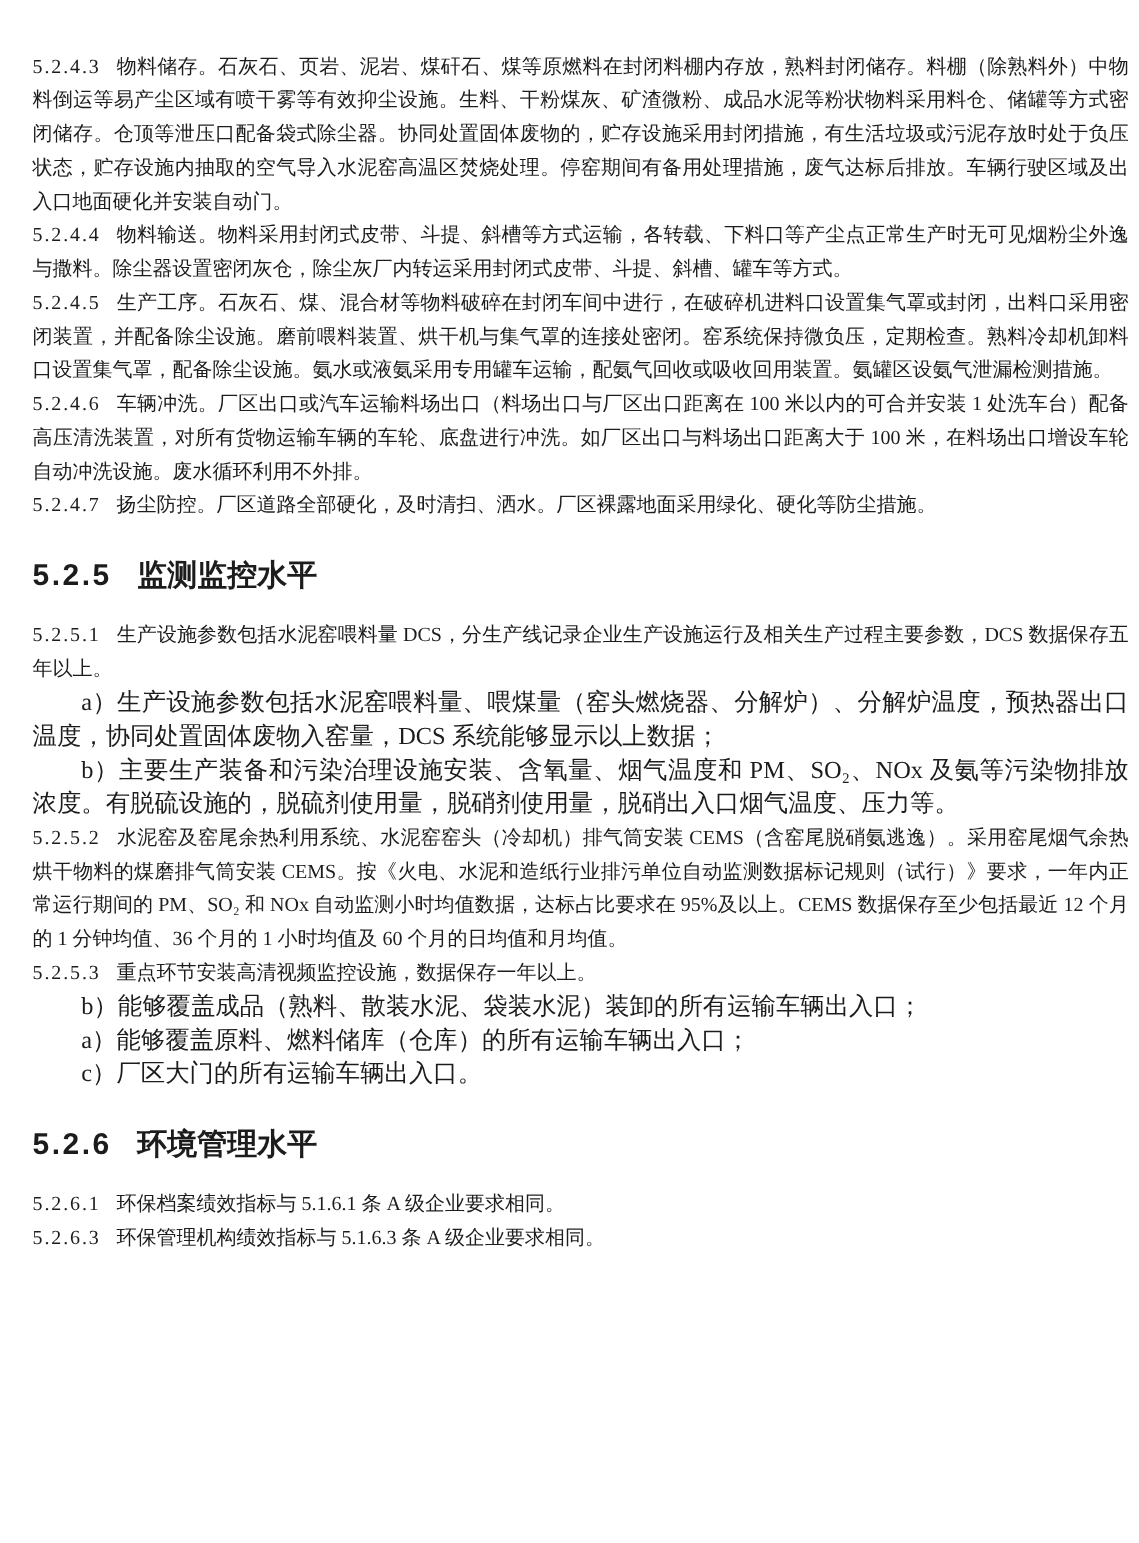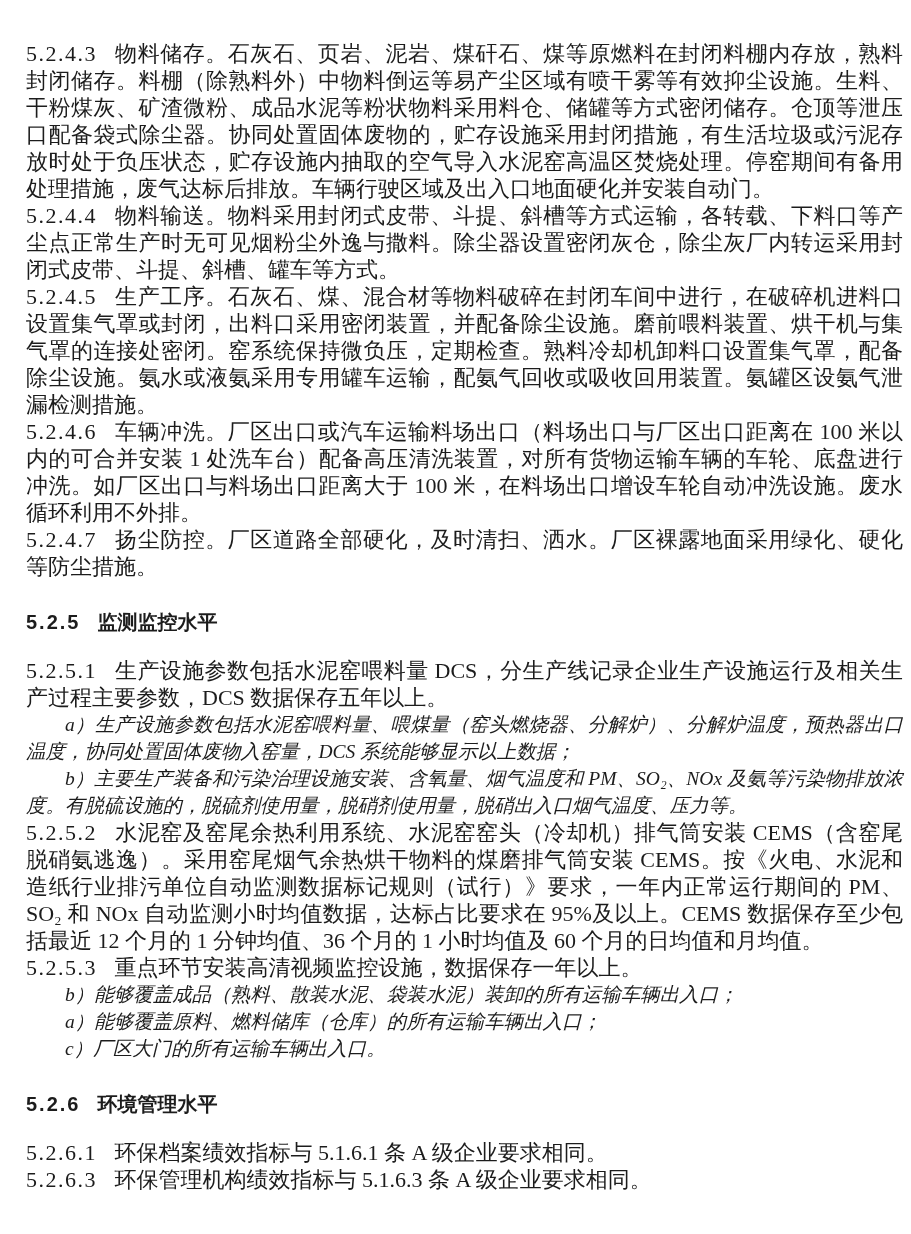--- a/index.html
+++ b/index.html
@@ -10,42 +10,41 @@
     font-family: "Liberation Serif", "DejaVu Serif", serif;
     color: #1c1c1c;
   }
   .page {
     width: 911px;
     min-height: 1234px;
     background: #ffffff;
     padding: 40px 8px 18px 26px;
   }
   .clause {
-    font-size: 22px;
+    font-size: 16px;
     line-height: 27px;
     text-align: justify;
     text-justify: inter-character;
   }
   .clause .num {
     letter-spacing: 1.5px;
     margin-right: 0.8em;
     white-space: nowrap;
   }
   .list-item {
     font-size: 19.5px;
     line-height: 27px;
     text-align: justify;
     text-justify: inter-character;
     text-indent: 2em;
-    font-style: italic;
   }
   .heading {
     font-family: "Liberation Sans", "DejaVu Sans", sans-serif;
     font-weight: 700;
-    font-size: 20px;
+    font-size: 24px;
     line-height: 27px;
     margin: 29px 0 21px 0;
   }
   .heading .num {
     letter-spacing: 2px;
     margin-right: 0.85em;
     white-space: nowrap;
   }
 </style>
 </head>

